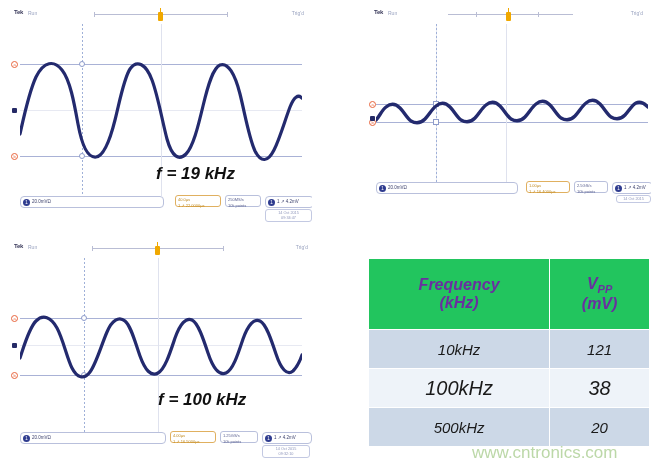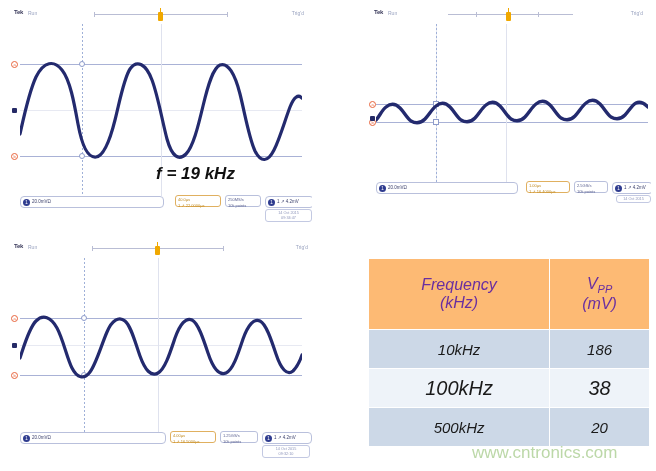--- a/index.html
+++ b/index.html
@@ -58,21 +58,21 @@
   .rd-box.amber{border-color:#e0b060;color:#c08a20;}
   .rd-line2{color:#c08a20;}
   .dt-box{position:absolute;border:1px solid #c3c9e2;border-radius:3px;background:#fff;
           font-size:3.8px;color:#8f96bb;line-height:5px;padding:1px 2px;
           box-sizing:border-box;text-align:center;}
 
   
   .vtable{position:absolute;border-collapse:collapse;}
   .vtable td{padding:0;text-align:center;vertical-align:middle;
              font-style:italic;border:1px solid #ffffff;}
-  .vt-head{background:#fdba74;color:#6a2fa0;font-size:16px;font-weight:normal;}
+  .vt-head{background:#22c55e;color:#6a2fa0;font-size:16px;font-weight:bold;}
   .vt-head .sub{font-size:11px;vertical-align:sub;}
   .vt-row-a{background:#ccd8e7;color:#1a1a1a;font-size:15px;}
   .vt-row-b{background:#eef3f9;color:#1a1a1a;font-size:20px;}
 
   .watermark{position:absolute;font-size:17px;color:#bcd8a8;white-space:nowrap;
              font-family:"Liberation Sans","DejaVu Sans",sans-serif;}
 </style>
 </head>
 <body>
 
@@ -240,20 +240,21 @@
                    C213,112 218,96 223,81 C228,67 234,60 240,63 C246,66 251,81 256,96
                    C261,111 267,118 273,113 C277,109 280,103 282,97" fill="none" stroke="#232a6e" stroke-width="3.2" stroke-linecap="round" stroke-linejoin="round"></path>
         </svg>
       </div>
 
       <div class="cursmark" style="left:-9px;top:57px;">a</div>
       <div class="cursmark" style="left:-9px;top:114px;">b</div>
       <div class="chmark" style="left:-8px;top:85px;"></div>
     </div>
 
+    <span class="flabel" style="left:152px;top:150px;font-size:17px;">f = 100 kHz</span>
 
     <div class="botbar">
       <div class="ch-readout" style="left:14px;top:2px;width:144px;">
         <span class="ch-dot">1</span>
         <span class="ch-txt">20.0mVΩ</span>
       </div>
       <div class="rd-box amber" style="left:164px;top:1px;width:46px;height:12px;">
         <div>4.00µs</div>
         <div class="rd-line2">1 ↗ 16.5000µs</div>
       </div>
@@ -280,21 +281,21 @@
       <div>Frequency</div>
       <div>(kHz)</div>
     </td>
     <td class="vt-head" style="width:100px;height:70px;">
       <div><span>V</span><span class="sub">PP</span></div>
       <div>(mV)</div>
     </td>
   </tr>
   <tr>
     <td class="vt-row-a" style="height:38px;">10kHz</td>
-    <td class="vt-row-a" style="height:38px;">186</td>
+    <td class="vt-row-a" style="height:38px;">121</td>
   </tr>
   <tr>
     <td class="vt-row-b" style="height:38px;">100kHz</td>
     <td class="vt-row-b" style="height:38px;">38</td>
   </tr>
   <tr>
     <td class="vt-row-a" style="height:38px;">500kHz</td>
     <td class="vt-row-a" style="height:38px;">20</td>
   </tr>
 </tbody>

